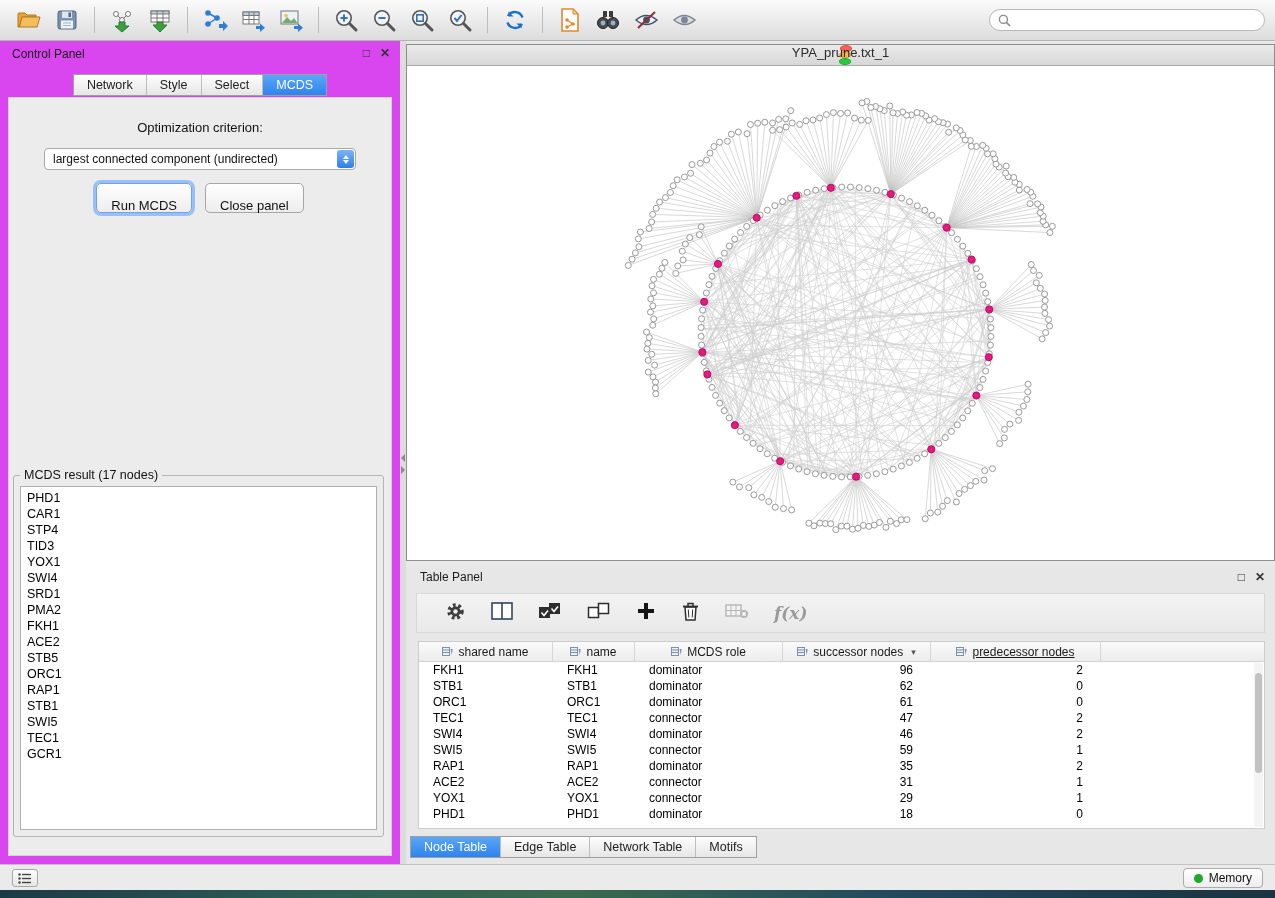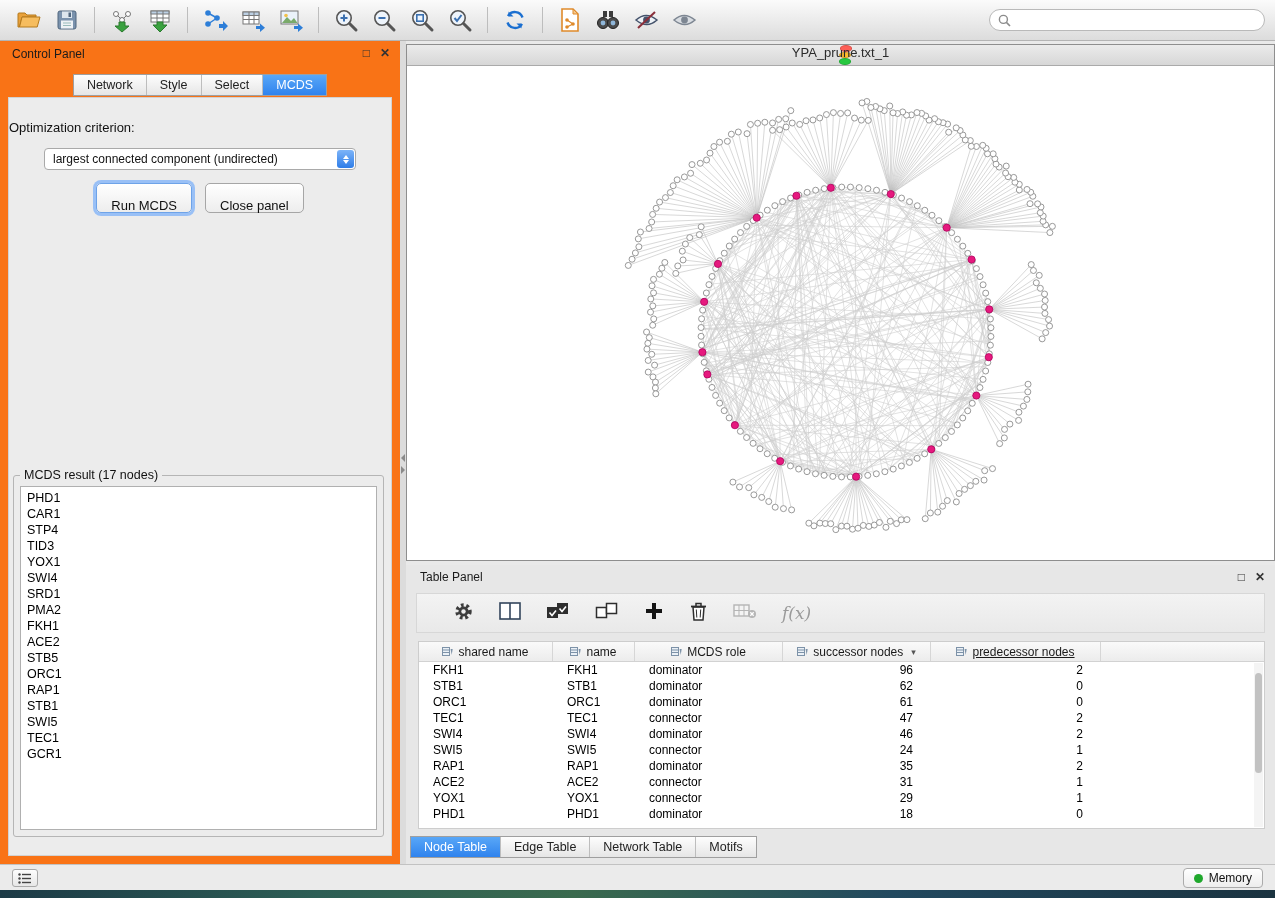--- a/index.html
+++ b/index.html
@@ -12,34 +12,34 @@
     background:linear-gradient(#fbfbfb,#dcdcdc); border-bottom:1px solid #b4b4b4;
     display:flex; align-items:center; padding:0 10px; }
   .tbtn { width:38px; height:32px; display:flex; align-items:center; justify-content:center; border-radius:4px; }
   .tsep { width:1px; height:26px; background:#bdbdbd; margin:0 8px; }
   #search-box { margin-left:auto; width:276px; height:22px; background:#fff; border:1px solid #b9b9b9;
     border-radius:12px; display:flex; align-items:center; padding:0 8px; }
   #search-box input { border:none; outline:none; flex:1; font-size:12px; background:transparent;
     font-family:"Liberation Sans", sans-serif; margin-left:5px; }
 
   
-  #control-panel { position:absolute; left:0; top:41px; width:400px; height:823px; background:#f97316; }
+  #control-panel { position:absolute; left:0; top:41px; width:400px; height:823px; background:#d946ef; }
   .panel-head { position:absolute; left:0; top:0; width:100%; height:26px; padding:6px 10px 0 12px;
     font-size:12px; color:#1b1b1b; }
   .ph-btns { position:absolute; right:10px; top:5px; display:flex; gap:10px; color:#333; }
   .ph-btns span { cursor:default; font-size:12px; line-height:14px; }
   .seg { display:inline-flex; border:1px solid #9f9f9f; border-radius:0; overflow:hidden;
     background:linear-gradient(#fdfdfd,#e6e6e6); }
   .seg .tab { padding:3px 13px; font-size:12.5px; color:#222; border-left:1px solid #bdbdbd; cursor:default; }
   .seg .tab:first-child { border-left:none; }
   .seg .tab.active { background:linear-gradient(#59a7f7,#2f83ee); color:#fff; }
   #cp-tabs-wrap { position:absolute; top:33px; left:0; width:100%; text-align:center; }
   .cp-content { position:absolute; left:8px; right:8px; top:56px; bottom:8px;
     background:#ececec; border:1px solid #d2d2d2; }
-  #opt-label { margin-top:22px; text-align:left; font-size:13px; color:#111; }
+  #opt-label { margin-top:22px; text-align:center; font-size:13px; color:#111; }
   #criterion-dropdown { margin:13px auto 0; width:312px; height:22px; background:#fff;
     border:1px solid #a9a9a9; border-radius:4px; position:relative; font-size:12px; color:#111;
     display:flex; align-items:center; padding:0 24px 0 8px; white-space:nowrap; }
   .dd-btn { position:absolute; right:1px; top:1px; bottom:1px; width:17px; border-radius:3px;
     background:linear-gradient(#7db4f8,#2e7de8); display:flex; flex-direction:column;
     align-items:center; justify-content:center; gap:1px; }
   .dd-btn i { width:0; height:0; border-left:3.5px solid transparent; border-right:3.5px solid transparent; }
   .dd-up { border-bottom:4px solid #fff; }
   .dd-down { border-top:4px solid #fff; }
   .btnrow { margin-top:13px; display:flex; justify-content:center; gap:13px; }
@@ -68,21 +68,21 @@
   .tl.yellow { background:#febc2e; }
   .tl.green { background:#28c840; }
   .wt-text { position:absolute; left:0; right:0; text-align:center; font-size:13px; color:#2b2b2b; }
   #net-svg { display:block; width:867px; height:494px; background:#fff; }
 
   
   #table-panel { position:absolute; left:406px; top:565px; width:869px; height:299px; background:#e7e7e7; }
   .tp-head { position:relative; height:24px; padding:5px 12px 0 14px; font-size:12px; color:#1b1b1b; }
   .tp-toolbar { position:absolute; left:10px; right:10px; top:28px; height:40px;
     background:linear-gradient(#f3f3f3,#e9e9e9); border:1px solid #d7d7d7;
-    display:flex; align-items:center; gap:25px; padding-left:36px; }
+    display:flex; align-items:center; gap:25px; padding-left:28px;font-weight:bold; }
   .fx { font-family:"DejaVu Serif", serif; font-style:italic; font-size:17px; color:#9a9a9a; }
   #tbl { position:absolute; left:12px; right:10px; top:76px; height:188px; background:#fff;
     border:1px solid #cdcdcd; overflow:hidden; }
   #tbl-head { display:flex; height:20px; background:linear-gradient(#fafafa,#ececec);
     border-bottom:1px solid #d2d2d2; }
   .th { display:flex; align-items:center; justify-content:center; gap:5px; font-size:12px; color:#1a1a1a;
     border-right:1px solid #d6d6d6; position:relative; overflow:hidden; }
   .th .chev { font-size:9px; color:#555; margin-left:3px; }
   .th.fill { flex:1; border-right:none; }
   #tbl-body { position:absolute; left:0; right:10px; top:20px; bottom:0; overflow:hidden; }
@@ -1304,21 +1304,21 @@
             <div class="td" style="width: 134px;">SWI4</div>
             <div class="td" style="width: 82px;">SWI4</div>
             <div class="td" style="width: 148px;">dominator</div>
             <div class="td num" style="width: 148px;">46</div>
             <div class="td num" style="width: 170px;">2</div>
           </div>
           <div class="tr">
             <div class="td" style="width: 134px;">SWI5</div>
             <div class="td" style="width: 82px;">SWI5</div>
             <div class="td" style="width: 148px;">connector</div>
-            <div class="td num" style="width: 148px;">24</div>
+            <div class="td num" style="width: 148px;">59</div>
             <div class="td num" style="width: 170px;">1</div>
           </div>
           <div class="tr">
             <div class="td" style="width: 134px;">RAP1</div>
             <div class="td" style="width: 82px;">RAP1</div>
             <div class="td" style="width: 148px;">dominator</div>
             <div class="td num" style="width: 148px;">35</div>
             <div class="td num" style="width: 170px;">2</div>
           </div>
           <div class="tr">

